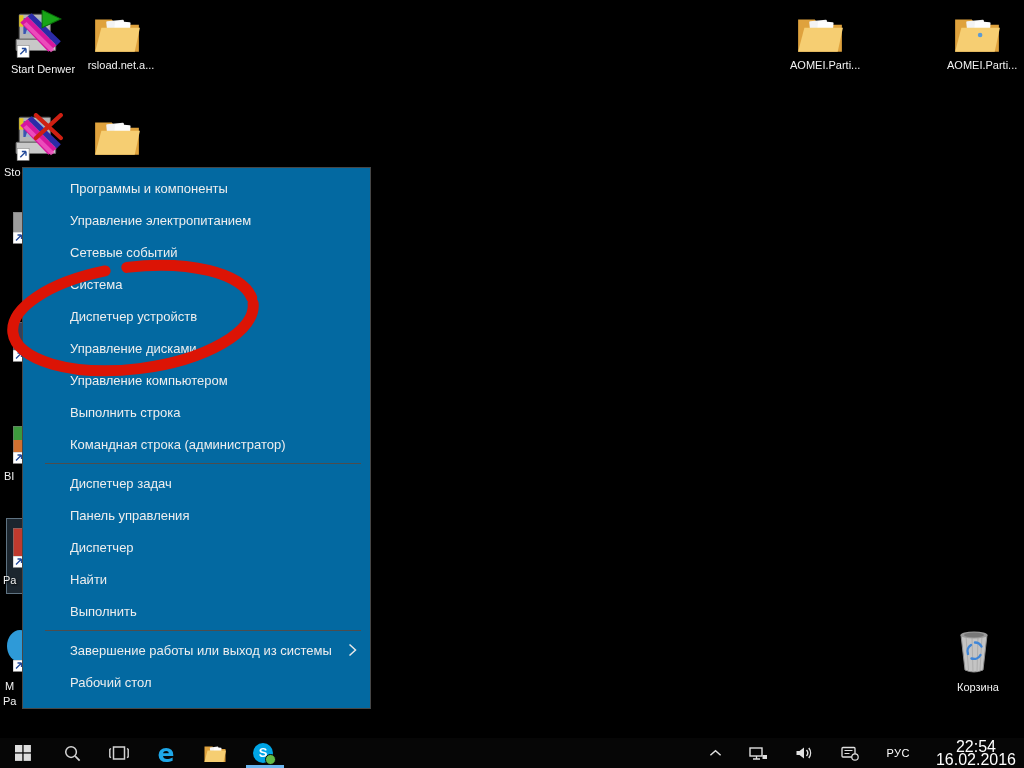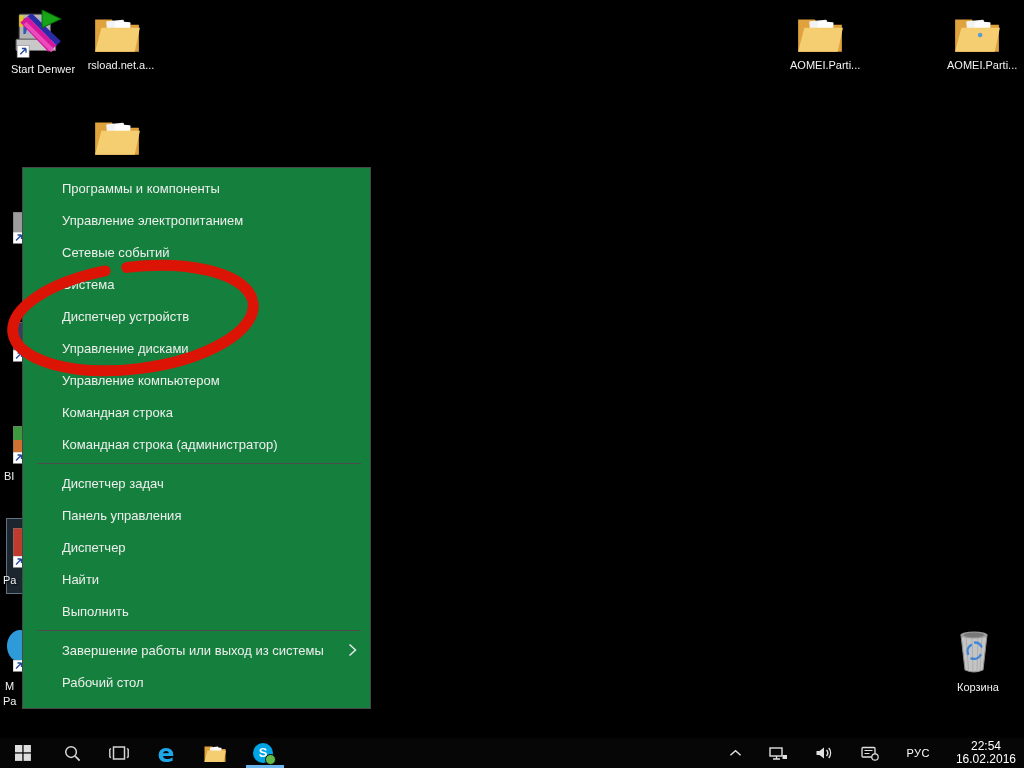--- a/index.html
+++ b/index.html
@@ -16,21 +16,21 @@
 
   
   .frag{position:absolute;z-index:1;}
   .fragblock{position:absolute;border:1px solid rgba(120,120,120,.6);}
   .fraglabel{position:absolute;font-size:11px;color:#f2f2f2;text-shadow:1px 1px 2px #000;white-space:nowrap;}
   .selbox{position:absolute;left:6px;top:518px;width:18px;height:74px;z-index:1;
           background:rgba(62,84,104,.45);border:1px solid #5f7382;}
 
   
   .winx{position:absolute;left:22px;top:167px;width:349px;z-index:50;box-sizing:border-box;
-        background:#15803d;border:1px solid #474747;padding:4px 0 10px 4px;}
+        background:#0369a1;border:1px solid #474747;padding:4px 0 10px 12px;}
   .mi{height:32px;display:flex;align-items:center;position:relative;
       padding:0 14px 0 35px;font-size:13px;color:#eeeeee;}
   .milbl{white-space:nowrap;}
   .msep{height:1px;background:#4d4d4d;margin:3px 9px 3px 10px;}
   .chev{position:absolute;right:13px;top:9px;}
 
   
   .annot{position:absolute;left:0;top:0;z-index:60;pointer-events:none;}
 
   
@@ -41,21 +41,21 @@
            color:#fff;font-weight:bold;font-size:13px;line-height:20px;}
   .skype-badge{position:absolute;right:-3px;bottom:-2px;width:9px;height:9px;border-radius:50%;
                background:#62bb46;border:1px solid #0b0b0b;}
   .edge-e{color:#1ea7e8;font-weight:bold;font-size:25px;line-height:25px;font-family:"DejaVu Sans",sans-serif;}
   .active-line{position:absolute;left:246px;top:27px;width:38px;height:3px;background:#6cb6f0;}
 
   .tray{position:absolute;right:0;top:0;height:30px;display:flex;align-items:center;
         gap:26px;padding-right:8px;}
   .trayicon{display:flex;align-items:center;justify-content:center;}
   .lang{font-size:11px;color:#ffffff;letter-spacing:.5px;}
-  .clock{font-size:12px;line-height:13px;color:#ffffff;text-align:center;min-width:58px;}
+  .clock{font-size:16px;line-height:13px;color:#ffffff;text-align:center;min-width:58px;}
 </style>
 </head>
 <body>
 
 <svg width="0" height="0" style="position:absolute">
   <defs>
     <g id="g-folder">
       <path d="M3 9 L19 9 L23 14 L45 14 L45 40 L3 40 Z" fill="#dfa23d"></path>
       <rect x="15" y="10" width="17" height="28" rx="1" fill="#f3f3f3" transform="rotate(-6 23 24)"></rect>
       <rect x="21" y="11" width="15" height="27" rx="1" fill="#fdfdfd" transform="rotate(5 28 24)"></rect>
@@ -91,20 +91,30 @@
     <div class="dlabel">Start Denwer</div>
   </div>
 
   <div class="dicon" style="left:79px;top:10px">
     <svg width="50" height="46" viewBox="0 0 48 44">
         <use href="#g-folder"></use>
       </svg>
     <div class="dlabel">rsload.net.a...</div>
   </div>
 
+  <div class="dicon" style="left:1px;top:113px">
+    <svg width="52" height="50" viewBox="0 0 50 48">
+      <use href="#g-denwer"></use>
+      <path d="M22 2 L46 24 M46 2 L22 24" stroke="#cf1f12" stroke-width="4" stroke-linecap="round" fill="none"></path>
+      <g transform="translate(4,34)">
+          <use href="#g-arrowbox"></use>
+        </g>
+    </svg>
+    <div class="dlabel dlabel-left" style="padding-left:3px">Sto</div>
+  </div>
 
   <div class="dicon" style="left:79px;top:113px">
     <svg width="50" height="46" viewBox="0 0 48 44">
         <use href="#g-folder"></use>
       </svg>
   </div>
 
   <div class="dicon" style="left:782px;top:10px">
     <svg width="50" height="46" viewBox="0 0 48 44">
         <use href="#g-folder"></use>
@@ -189,21 +199,21 @@
     <div class="mi">
         <span class="milbl">Диспетчер устройств</span>
       </div>
     <div class="mi">
         <span class="milbl">Управление дисками</span>
       </div>
     <div class="mi">
         <span class="milbl">Управление компьютером</span>
       </div>
     <div class="mi">
-        <span class="milbl">Командная строка</span>
+        <span class="milbl">Выполнить строка</span>
       </div>
     <div class="mi">
         <span class="milbl">Командная строка (администратор)</span>
       </div>
     <div class="msep"></div>
     <div class="mi">
         <span class="milbl">Диспетчер задач</span>
       </div>
     <div class="mi">
         <span class="milbl">Панель управления</span>

